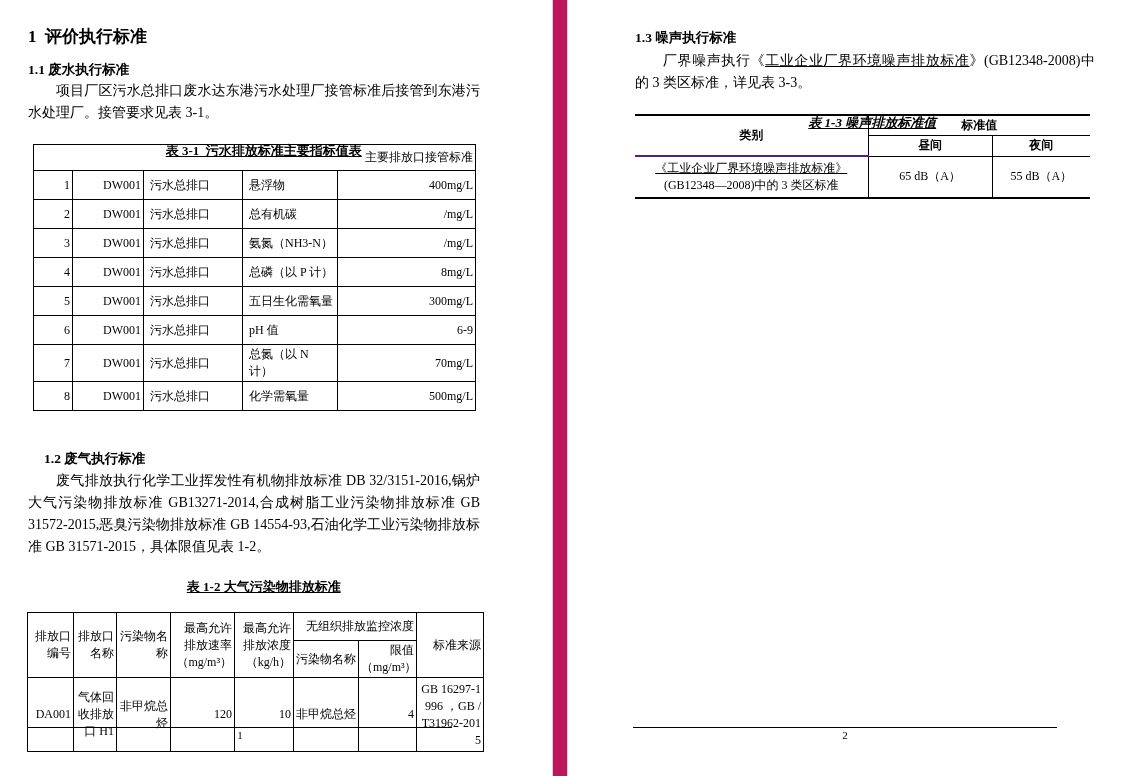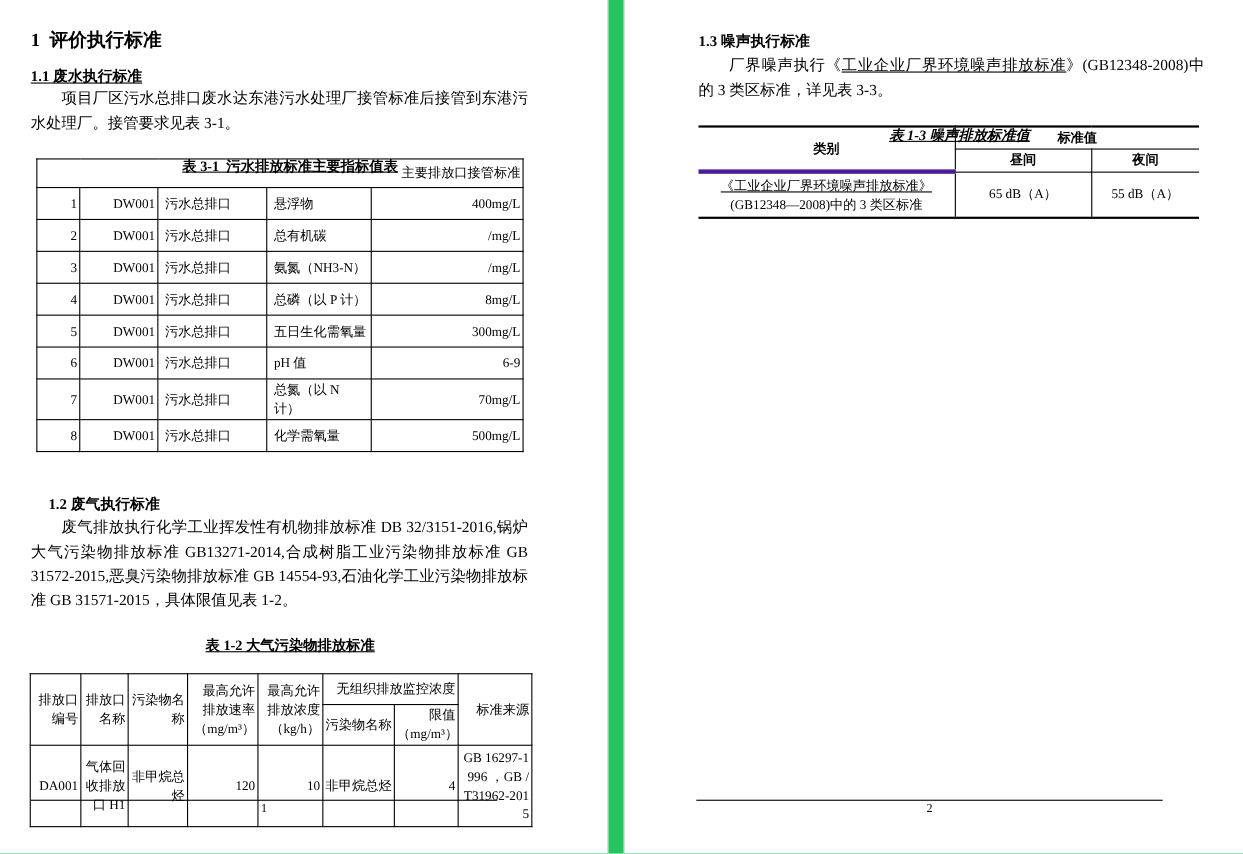--- a/index.html
+++ b/index.html
@@ -4,21 +4,21 @@
 <style>
   html,body{margin:0;padding:0;}
   body{
     font-family:"Liberation Serif","DejaVu Serif",serif;
     color:#000;
     -webkit-font-smoothing:none;
   }
   .viewer{
     position:relative;
     width:1130px;height:776px;
-    background:#22c55e;
+    background:#be185d;
     overflow:hidden;
   }
   .page{
     position:absolute;top:0;height:776px;background:#ffffff;
   }
   .page-1{left:0;width:552px;border-right:1px solid #d4d4d4;}
   .page-2{left:567px;width:563px;border-left:1px solid #d4d4d4;}
   .abs{position:absolute;}
   h1.doc-h1{
     margin:0;font-size:17px;line-height:20px;font-weight:bold;white-space:pre;
@@ -54,21 +54,21 @@
   table.t12 tr.drow{height:74px;}
   table.t12 td.break{word-break:break-all;line-height:17px;}
 
   
   table.t13{
     border-collapse:collapse;table-layout:fixed;font-size:12px;
     border-top:2px solid #000;border-bottom:2px solid #000;
   }
   table.t13 th,table.t13 td{padding:0 2px;text-align:center;overflow:hidden;}
   table.t13 th{font-weight:bold;}
-  table.t13 .cat-h{border-right:1px solid #000;border-bottom:4px solid #4c1d95;}
+  table.t13 .cat-h{border-right:1px solid #000;border-bottom:2px solid #4c1d95;}
   table.t13 .val-h{border-bottom:1px solid #000;}
   table.t13 .day-h{border-right:1px solid #000;border-bottom:1px solid #000;}
   table.t13 .night-h{border-bottom:1px solid #000;}
   table.t13 .cat-c{border-right:1px solid #000;line-height:17px;}
   table.t13 .day-c{border-right:1px solid #000;}
   table.t13 tr.t13-r1{height:20px;}
   table.t13 tr.t13-r2{height:21px;}
   table.t13 tr.t13-r3{height:42px;}
 
   .footer-line{border-top:1px solid #000;height:0;}
@@ -76,21 +76,21 @@
 </style>
 </head>
 <body>
 
 <div class="viewer">
 
   <div class="page page-1">
 
     <h1 class="doc-h1 abs" style="top:27px;left:28px;">1  评价执行标准</h1>
 
-    <h2 class="doc-h2 abs" style="top:61px;left:28px;text-decoration:underline;">1.1 废水执行标准</h2>
+    <h2 class="doc-h2 abs" style="top:61px;left:28px;">1.1 废水执行标准</h2>
 
     <p class="body-par abs" style="top:80px;left:28px;width:452px;">项目厂区污水总排口废水达东港污水处理厂接管标准后接管到东港污水处理厂。接管要求见表 3-1。</p>
 
     <div class="tbl-title abs" style="top:126px;left:28px;width:452px;">
       <span>表 3-1  污水排放标准主要指标值表</span>
     </div>
 
     <table class="grid t31 abs" style="top:144px;left:33px;width:442px;">
       <colgroup>
         <col style="width:39px">

